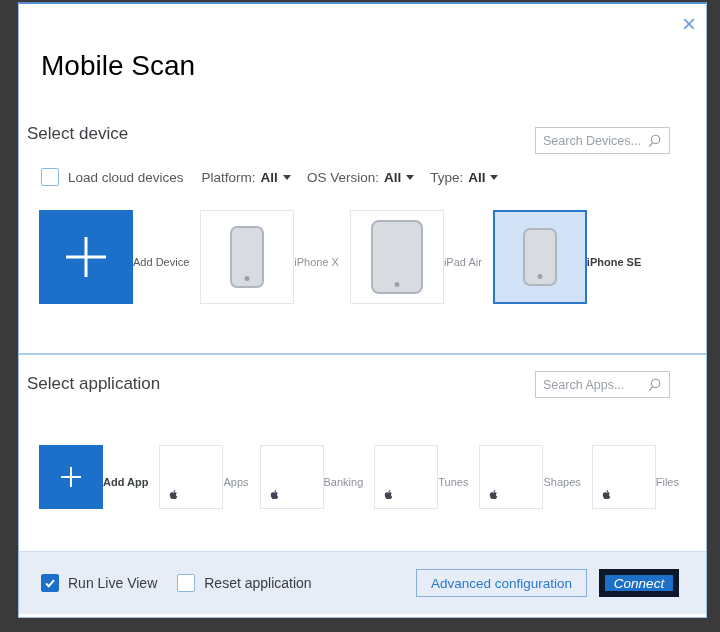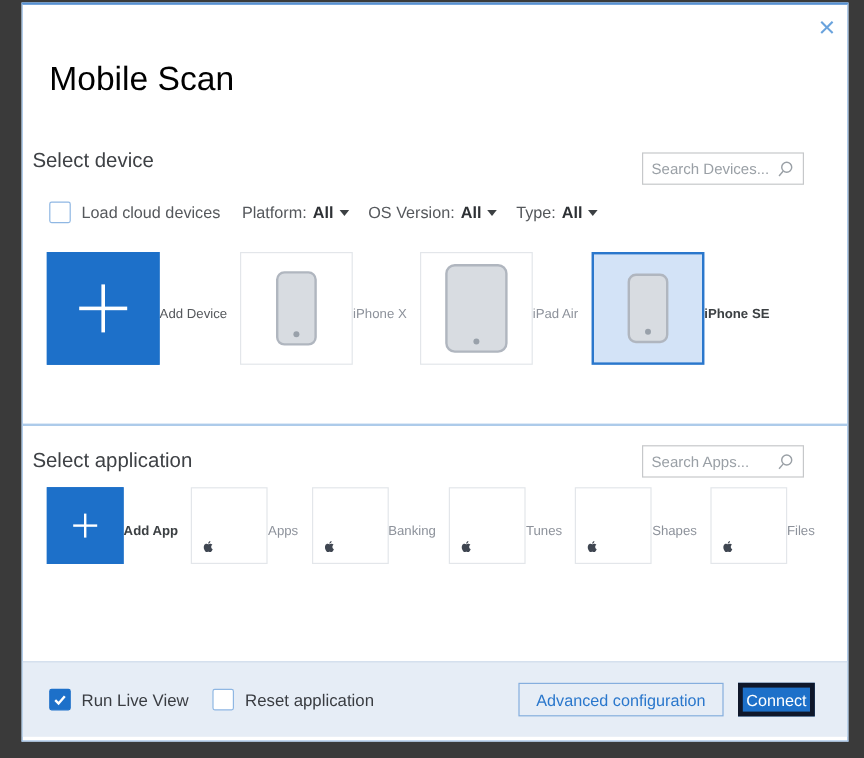--- a/index.html
+++ b/index.html
@@ -65,21 +65,21 @@
   .filter-group { display: flex; align-items: center; margin-right: 16px; cursor: pointer; }
   .filter-group .f-label { margin-right: 5px; }
   .filter-group .f-value { font-weight: 700; color: #2e3135; margin-right: 5px; }
   .caret-down {
     width: 0; height: 0;
     border-left: 4px solid transparent; border-right: 4px solid transparent;
     border-top: 5px solid #3c4043;
   }
   .tile-row { position: absolute; left: 20px; display: flex; }
   .device-row { top: 206px; }
-  .app-row { top: 402px; }
+  .app-row { top: 441px; }
   .tile-wrap { display: flex; flex-direction: row; align-items: center; margin-right: 11px; }
   .tile {
     position: relative; background: #fff; border: 1px solid #e3e6ea;
     display: flex; align-items: center; justify-content: center;
     cursor: pointer;
   }
   .device-tile { width: 94px; height: 94px; }
   .app-tile { width: 64px; height: 64px; }
   .tile.add-tile { background: #1d70c9; border-color: #1d70c9; }
   .tile.selected { background: #d3e3f7; border: 2px solid #2a77cc; }
@@ -123,21 +123,21 @@
   .btn {
     height: 28px; font-size: 13.5px; cursor: pointer;
     font-family: "Liberation Sans", sans-serif;
     display: inline-flex; align-items: center; justify-content: center;
   }
   .btn-outline {
     padding: 0 14px; background: transparent;
     border: 1px solid #85aede; color: #2a77cc; margin-right: 12px;
   }
   .btn-primary {
-    width: 64px; background: #1d70c9; border: 4px solid #0f172a; color: #ffffff;
+    width: 80px; background: #1d70c9; border: 6px solid #0f172a; color: #ffffff; font-style: italic;
   }
 </style>
 </head>
 <body>
 
 <div class="dialog">
 
   <button class="close-btn"><span>×</span></button>
 
   <div class="page-title">Mobile Scan</div>

